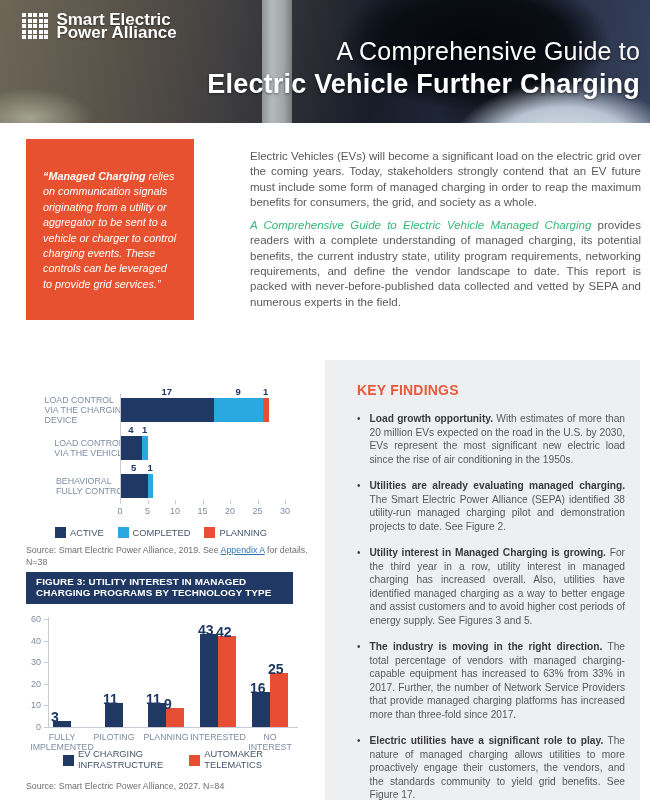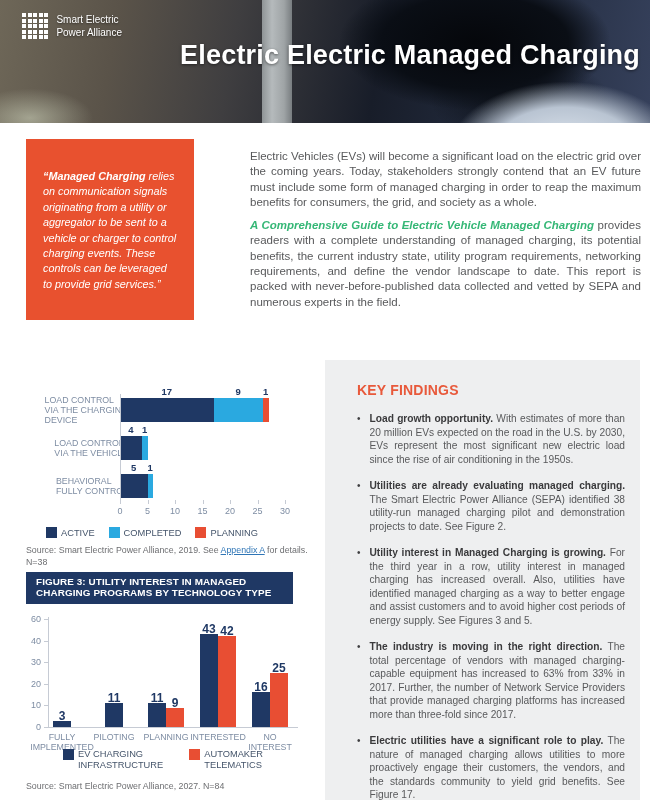--- a/index.html
+++ b/index.html
@@ -13,71 +13,71 @@
       radial-gradient(ellipse 90px 42px at 30px 118px, rgba(214,220,196,.55), rgba(214,220,196,0) 70%),
       linear-gradient(90deg, rgba(0,0,0,0) 262px, #8f9496 262px, #b5babc 272px, #9fa4a6 284px, #787d80 292px, rgba(0,0,0,0) 292px),
       radial-gradient(ellipse 160px 95px at 565px 150px, #e3eaf2 0%, #b9c4d2 45%, rgba(185,196,210,0) 72%),
       radial-gradient(ellipse 170px 85px at 475px 42px, #05070b 0%, #0a0e15 55%, rgba(10,14,21,0) 80%),
       radial-gradient(ellipse 120px 60px at 520px 100px, rgba(5,8,12,.9), rgba(5,8,12,0) 75%),
       linear-gradient(100deg, #6e6758 0%, #5a5349 18%, #3f3e40 36%, #181d29 58%, #232c3f 78%, #36415c 100%);
   }
   .logo{position:absolute;left:22px;top:13px;display:flex;align-items:center;gap:8px}
   .logo-grid{display:grid;grid-template-columns:repeat(5,4px);grid-auto-rows:4px;gap:1.6px}
   .logo-grid i{background:#fff;display:block}
-  .logo-text{color:#fff;font-weight:normal;font-size:10px;line-height:13px;text-shadow:0 1px 2px rgba(0,0,0,.5)}
+  .logo-text{color:#fff;font-weight:bold;font-size:17px;line-height:13px;text-shadow:0 1px 2px rgba(0,0,0,.5)}
   .title{position:absolute;right:10px;top:37px;text-align:right;color:#fff;text-shadow:0 1px 3px rgba(0,0,0,.5)}
   .title-1{font-size:25px;font-weight:400;letter-spacing:.2px}
   .title-2{font-size:27px;font-weight:bold;margin-top:3px;letter-spacing:.2px}
 
   
   .quote{position:absolute;left:26px;top:139px;width:168px;height:181px;background:#E8512F;color:#fff;
     padding:30px 16px 0 17px;font-style:italic}
   .quote p{font-size:10.8px;line-height:15.4px}
   .quote strong{font-weight:bold}
   .body-copy{position:absolute;left:250px;top:149px;width:391px;font-size:11.5px;line-height:15.3px;text-align:justify;color:#58595B}
   .body-copy p + p{margin-top:8px}
-  .green-lead{color:#35B776;font-weight:bold;font-style:italic}
+  .green-lead{color:#35B776;font-weight:normal;font-style:italic}
 
   
   .fig-title{position:absolute;left:26px;width:267px;background:#1F3864;color:#fff;font-weight:bold;
     font-size:9.9px;line-height:10.9px;padding:5px 10px;letter-spacing:.1px}
   #fig2-title{top:340px}
   #fig3-title{top:572px}
 
   
   #fig2-plot{position:absolute;left:26px;top:386px;width:270px;height:136px}
   .f2-cat{position:absolute;left:12px;width:90px;height:24px;display:flex;align-items:center;justify-content:flex-end;
     text-align:left;font-size:8.8px;line-height:10px;color:#7E8DA3;white-space:pre-line}
   .f2-seg{position:absolute;height:24px}
   .f2-val{position:absolute;width:20px;text-align:center;font-size:9.5px;font-weight:bold;color:#1F3864}
   .f2-axis{position:absolute;left:94px;top:8px;width:1px;height:108px;background:#C6CBD4}
   .f2-tickdash{position:absolute;top:114px;width:1px;height:4px;background:#C6CBD4}
   .f2-tick{position:absolute;top:120px;width:20px;text-align:center;font-size:9px;color:#7E8DA3}
 
   
   .legend-row{position:absolute;display:flex;justify-content:center;gap:14px}
-  #fig2-legend{left:17px;top:527px;width:270px}
+  #fig2-legend{left:26px;top:527px;width:270px}
   #fig3-legend{left:26px;top:749px;width:274px;gap:26px}
   .legend-item{display:inline-flex;align-items:center;gap:4px;font-size:9.3px;color:#44546A}
   .legend-item i{width:11px;height:11px;display:inline-block;flex:0 0 auto}
-  #fig3-legend .legend-item{align-items:flex-start}
+  #fig3-legend .legend-item{align-items:center}
   #fig3-legend .legend-item span{white-space:pre-line;line-height:11px}
   .fig-source{position:absolute;left:26px;font-size:8.8px;line-height:12px;color:#6D6E71}
   #fig2-source{top:544px;width:285px}
   #fig3-source{top:780px;width:285px}
   .applink{color:#2E75B6;text-decoration:underline;cursor:pointer}
 
   
   #fig3-plot{position:absolute;left:26px;top:606px;width:274px;height:142px}
   .f3-yaxis{position:absolute;left:22px;top:11px;width:1px;height:111px;background:#C6CBD4}
   .f3-xaxis{position:absolute;left:22px;top:121px;width:250px;height:1px;background:#C6CBD4}
   .f3-ytick{position:absolute;left:0;width:15px;text-align:right;font-size:9px;color:#7E8DA3}
   .f3-ydash{position:absolute;left:18px;width:4px;height:1px;background:#C6CBD4}
   .f3-bar{position:absolute}
-  .f3-val{position:absolute;width:22px;text-align:center;font-size:12px;font-weight:bold;color:#1F3864}
+  .f3-val{position:absolute;width:22px;text-align:left;font-size:14px;font-weight:bold;color:#1F3864}
   .f3-cat{position:absolute;top:126px;width:64px;text-align:center;font-size:8.8px;line-height:10px;color:#7E8DA3;white-space:pre-line}
 
   
   .kf{position:absolute;left:325px;top:360px;width:315px;height:460px;background:#EEEFF0;
     padding:22px 15px 0 32px;overflow:hidden}
   .kf h2{color:#E8593B;font-size:14px;font-weight:bold;margin-bottom:14px;letter-spacing:.2px}
   .kf-item{display:flex;gap:9px;margin-bottom:13px}
   .kf-bullet{flex:0 0 auto;font-size:10px;color:#3F3F41;line-height:13.5px}
   .kf-text{font-size:10.2px;line-height:13.5px;color:#58595B;text-align:justify}
   .kf-text strong{color:#3A3A3C}
@@ -115,21 +115,22 @@
           <i></i>
           <i></i>
           <i></i>
         </div>
       <div class="logo-text">
         <div>Smart Electric</div>
         <div>Power Alliance</div>
       </div>
     </div>
     <div class="title">
-      <div class="title-2">Electric Electric Managed Charging</div>
+      <div class="title-1">A Comprehensive Guide to</div>
+      <div class="title-2">Electric Vehicle Further Charging</div>
     </div>
   </div>
 
   <div class="quote">
     <p><strong>“Managed Charging</strong><span> relies on communication signals originating from a utility or aggregator to be sent to a vehicle or charger to control charging events.  These controls can be leveraged to provide grid services.”</span></p>
   </div>
 
   <div class="body-copy">
     <p>Electric Vehicles (EVs) will become a significant load on the electric grid over the coming years. Today, stakeholders strongly contend that an EV future must include some form of managed charging in order to reap the maximum benefits for consumers, the grid, and society as a whole.</p>
     <p><em class="green-lead">A Comprehensive Guide to Electric Vehicle Managed Charging</em><span> provides readers with a complete understanding of managed charging, its potential benefits, the current industry state, utility program requirements, networking requirements, and define the vendor landscape to date. This report is packed with never-before-published data collected and vetted by SEPA and numerous experts in the field.</span></p>

